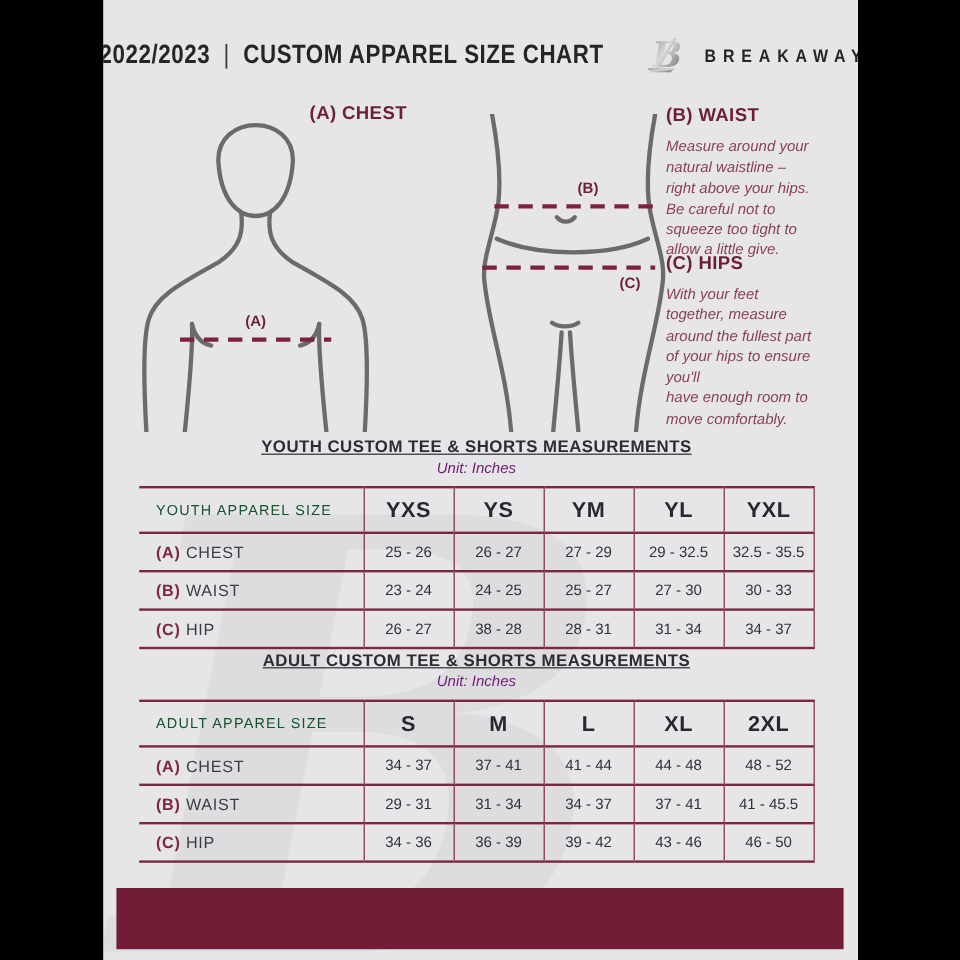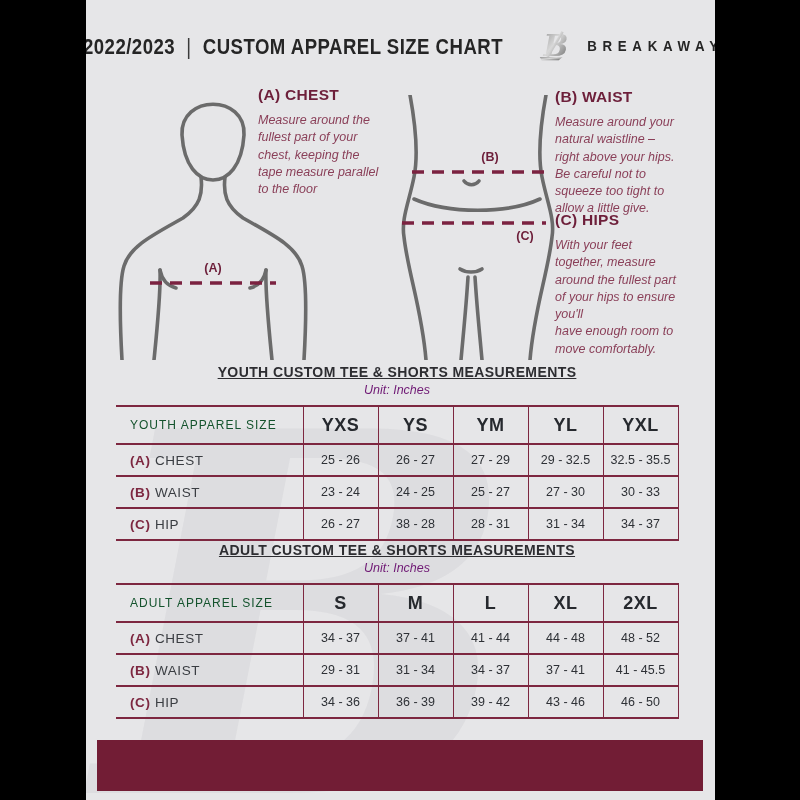--- a/index.html
+++ b/index.html
@@ -119,25 +119,20 @@
       <path d="M87,182 C89,214 92,242 94,265"></path>
     </g>
     <line x1="24" y1="77" x2="157" y2="77" stroke="#7b2240" stroke-width="3.4" stroke-dasharray="12 8"></line>
     <text x="102" y="66" text-anchor="middle" font-size="12.5" font-weight="bold" fill="#6d1f3a">(B)</text>
     <line x1="14" y1="128" x2="158" y2="128" stroke="#7b2240" stroke-width="3.4" stroke-dasharray="12 8"></line>
     <text x="137" y="145" text-anchor="middle" font-size="12.5" font-weight="bold" fill="#6d1f3a">(C)</text>
   </svg>
 
   <div class="instr" id="instr-chest">
     <h3>(A) CHEST</h3>
-    <p>Measure around the
-fullest part of your
-chest, keeping the
-tape measure parallel
-to the floor</p>
   </div>
   <div class="instr" id="instr-waist">
     <h3>(B) WAIST</h3>
     <p>Measure around your
 natural waistline –
 right above your hips.
 Be careful not to
 squeeze too tight to
 allow a little give.</p>
   </div>

